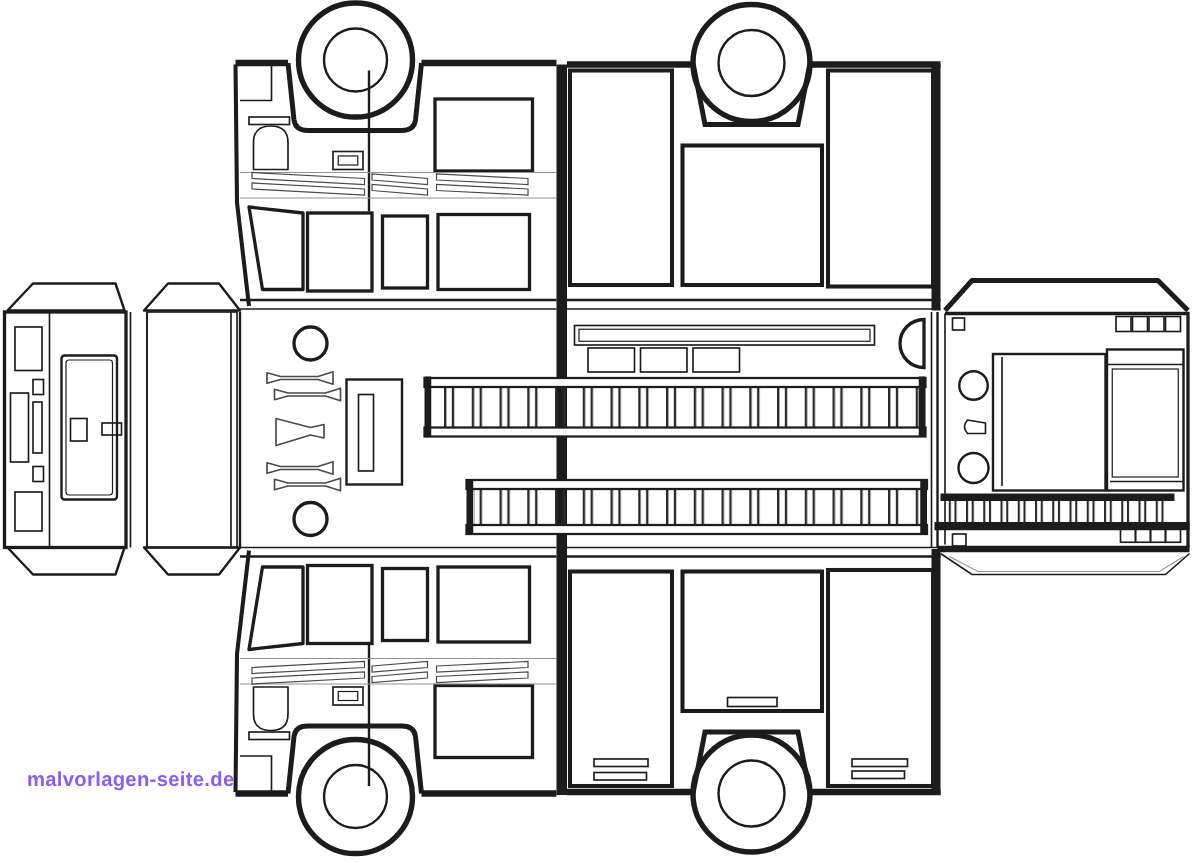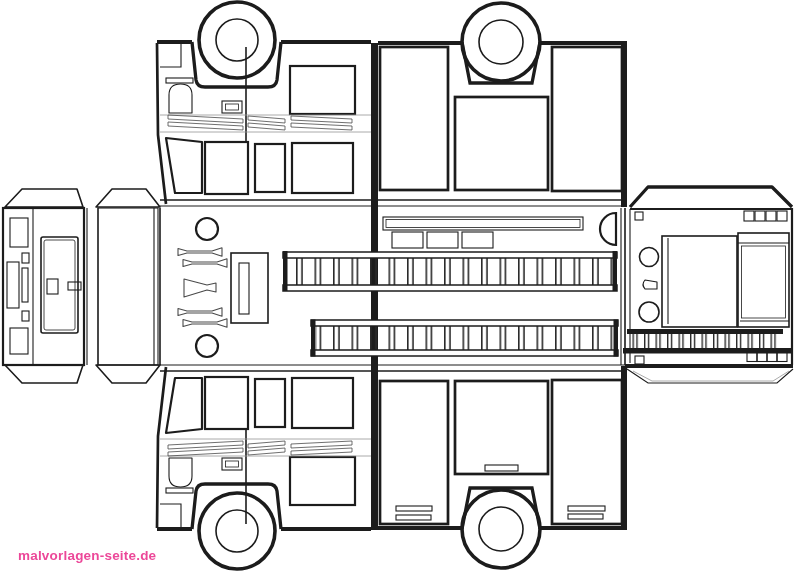--- a/index.html
+++ b/index.html
@@ -13,21 +13,21 @@
   .w2{stroke-width:2.2}
   .w26{stroke-width:2.7}
   .w3{stroke-width:3.3}
   .w36{stroke-width:3.6}
   .w4{stroke-width:4.2}
   .soft{stroke:var(--ink-soft,#4a4a4a)}
   .faint{stroke:var(--ink-faint,#949494)}
   .rail{fill:var(--bg,#ffffff);stroke:var(--ink,#1c1c1c);stroke-width:1.5}
   .fillink{fill:var(--ink,#1c1c1c);stroke:none}
   .bone{fill:#ffffff;stroke:var(--ink-soft,#4a4a4a);stroke-width:1.1;stroke-linejoin:round}
-  .watermark{position:absolute;left:18px;top:548px;font:bold 13.5px "Liberation Sans",sans-serif;color:#ec4899;letter-spacing:.2px}
+  .watermark{position:absolute;left:18px;top:512px;font:bold 13.5px "Liberation Sans",sans-serif;color:#8b5cf6;letter-spacing:.2px}
 </style>
 </head>
 <body>
 
 <div class="page">
   <svg width="799" height="575" viewBox="0 0 799 575">
     <defs>
       <pattern id="rungA" width="18.5" height="4" patternUnits="userSpaceOnUse">
         <rect x="0" y="0" width="1.6" height="4" fill="#2a2a2a"></rect>
         <rect x="5.2" y="0" width="1.6" height="4" fill="#2a2a2a"></rect>

